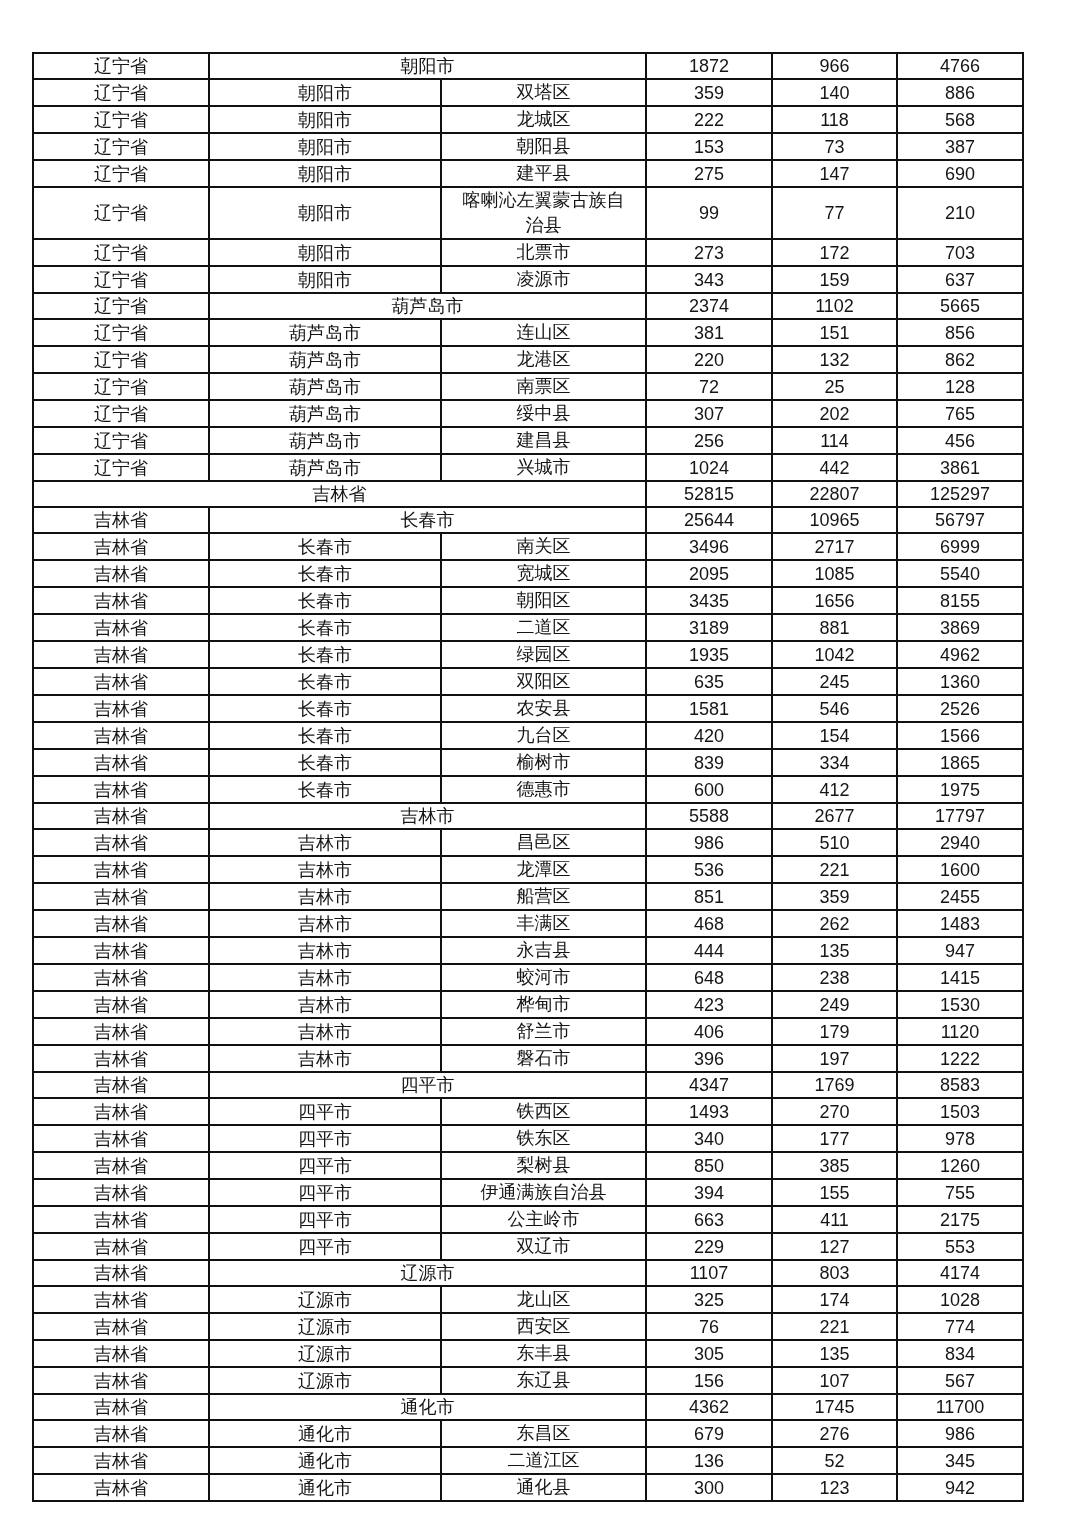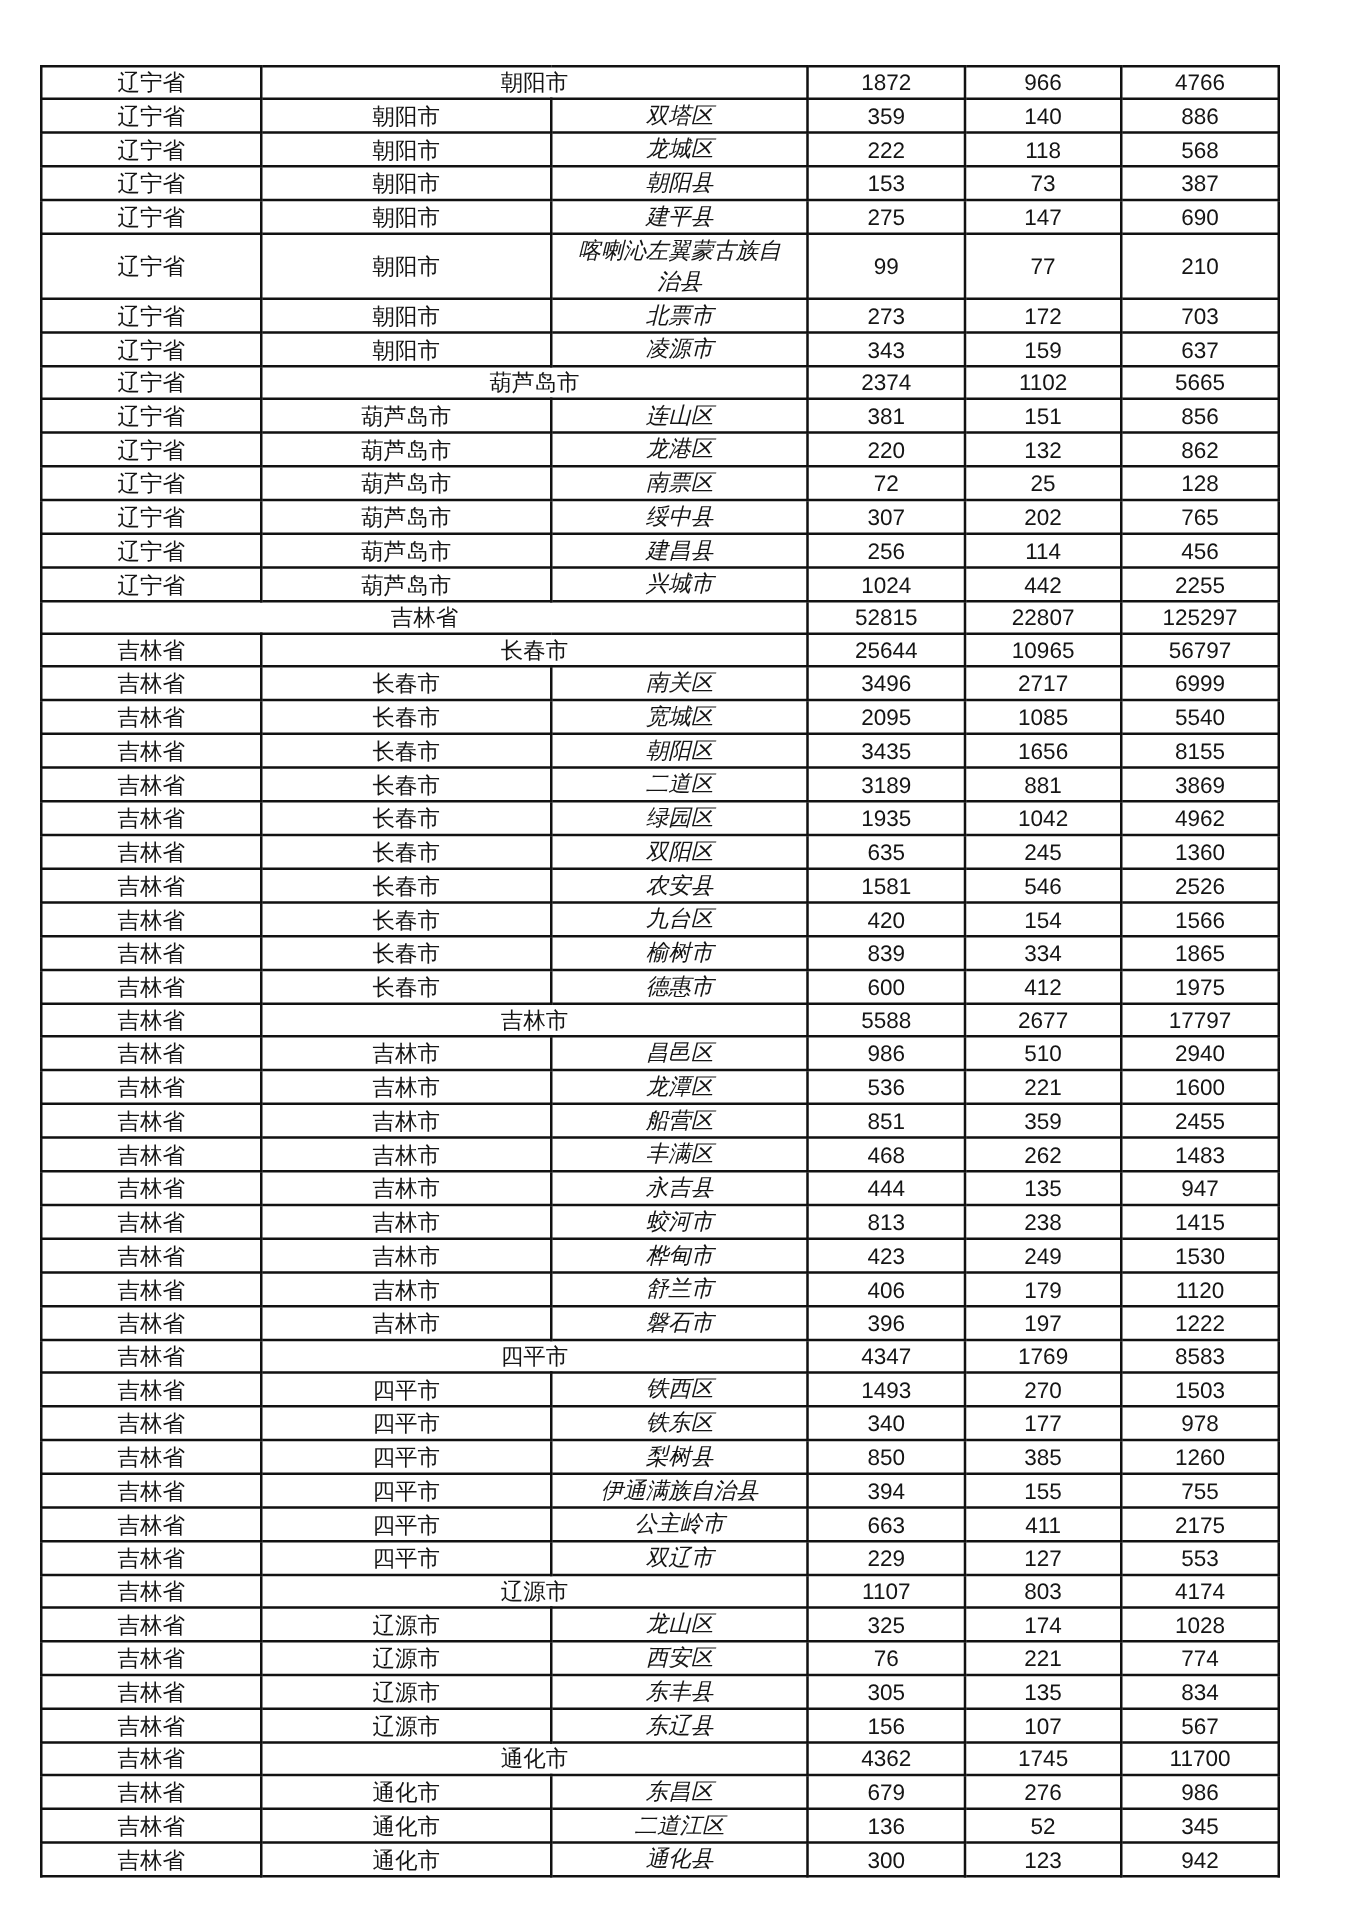--- a/index.html
+++ b/index.html
@@ -38,21 +38,20 @@
     line-height: 24px;
     font-size: 18px;
     padding: 0 4px;
     overflow: hidden;
     color: #151515;
   }
   
   table.stats td.cell-district {
     padding: 0 15px;
     line-height: 25px;
-    font-style: italic;
   }
   col.c-province { width: 176px; }
   col.c-city     { width: 232px; }
   col.c-district { width: 205px; }
   col.c-v1       { width: 126px; }
   col.c-v2       { width: 125px; }
   col.c-v3       { width: 126px; }
 </style>
 </head>
 <body>
@@ -177,21 +176,21 @@
           <td class="cell-value">256</td>
           <td class="cell-value">114</td>
           <td class="cell-value">456</td>
         </tr>
         <tr>
           <td class="cell-province">辽宁省</td>
           <td class="cell-city">葫芦岛市</td>
           <td class="cell-district">兴城市</td>
           <td class="cell-value">1024</td>
           <td class="cell-value">442</td>
-          <td class="cell-value">2255</td>
+          <td class="cell-value">3861</td>
         </tr>
         <tr>
           <td class="cell-province" colspan="3">吉林省</td>
           <td class="cell-value">52815</td>
           <td class="cell-value">22807</td>
           <td class="cell-value">125297</td>
         </tr>
         <tr>
           <td class="cell-province">吉林省</td>
           <td class="cell-city" colspan="2">长春市</td>
@@ -323,21 +322,21 @@
           <td class="cell-city">吉林市</td>
           <td class="cell-district">永吉县</td>
           <td class="cell-value">444</td>
           <td class="cell-value">135</td>
           <td class="cell-value">947</td>
         </tr>
         <tr>
           <td class="cell-province">吉林省</td>
           <td class="cell-city">吉林市</td>
           <td class="cell-district">蛟河市</td>
-          <td class="cell-value">813</td>
+          <td class="cell-value">648</td>
           <td class="cell-value">238</td>
           <td class="cell-value">1415</td>
         </tr>
         <tr>
           <td class="cell-province">吉林省</td>
           <td class="cell-city">吉林市</td>
           <td class="cell-district">桦甸市</td>
           <td class="cell-value">423</td>
           <td class="cell-value">249</td>
           <td class="cell-value">1530</td>

